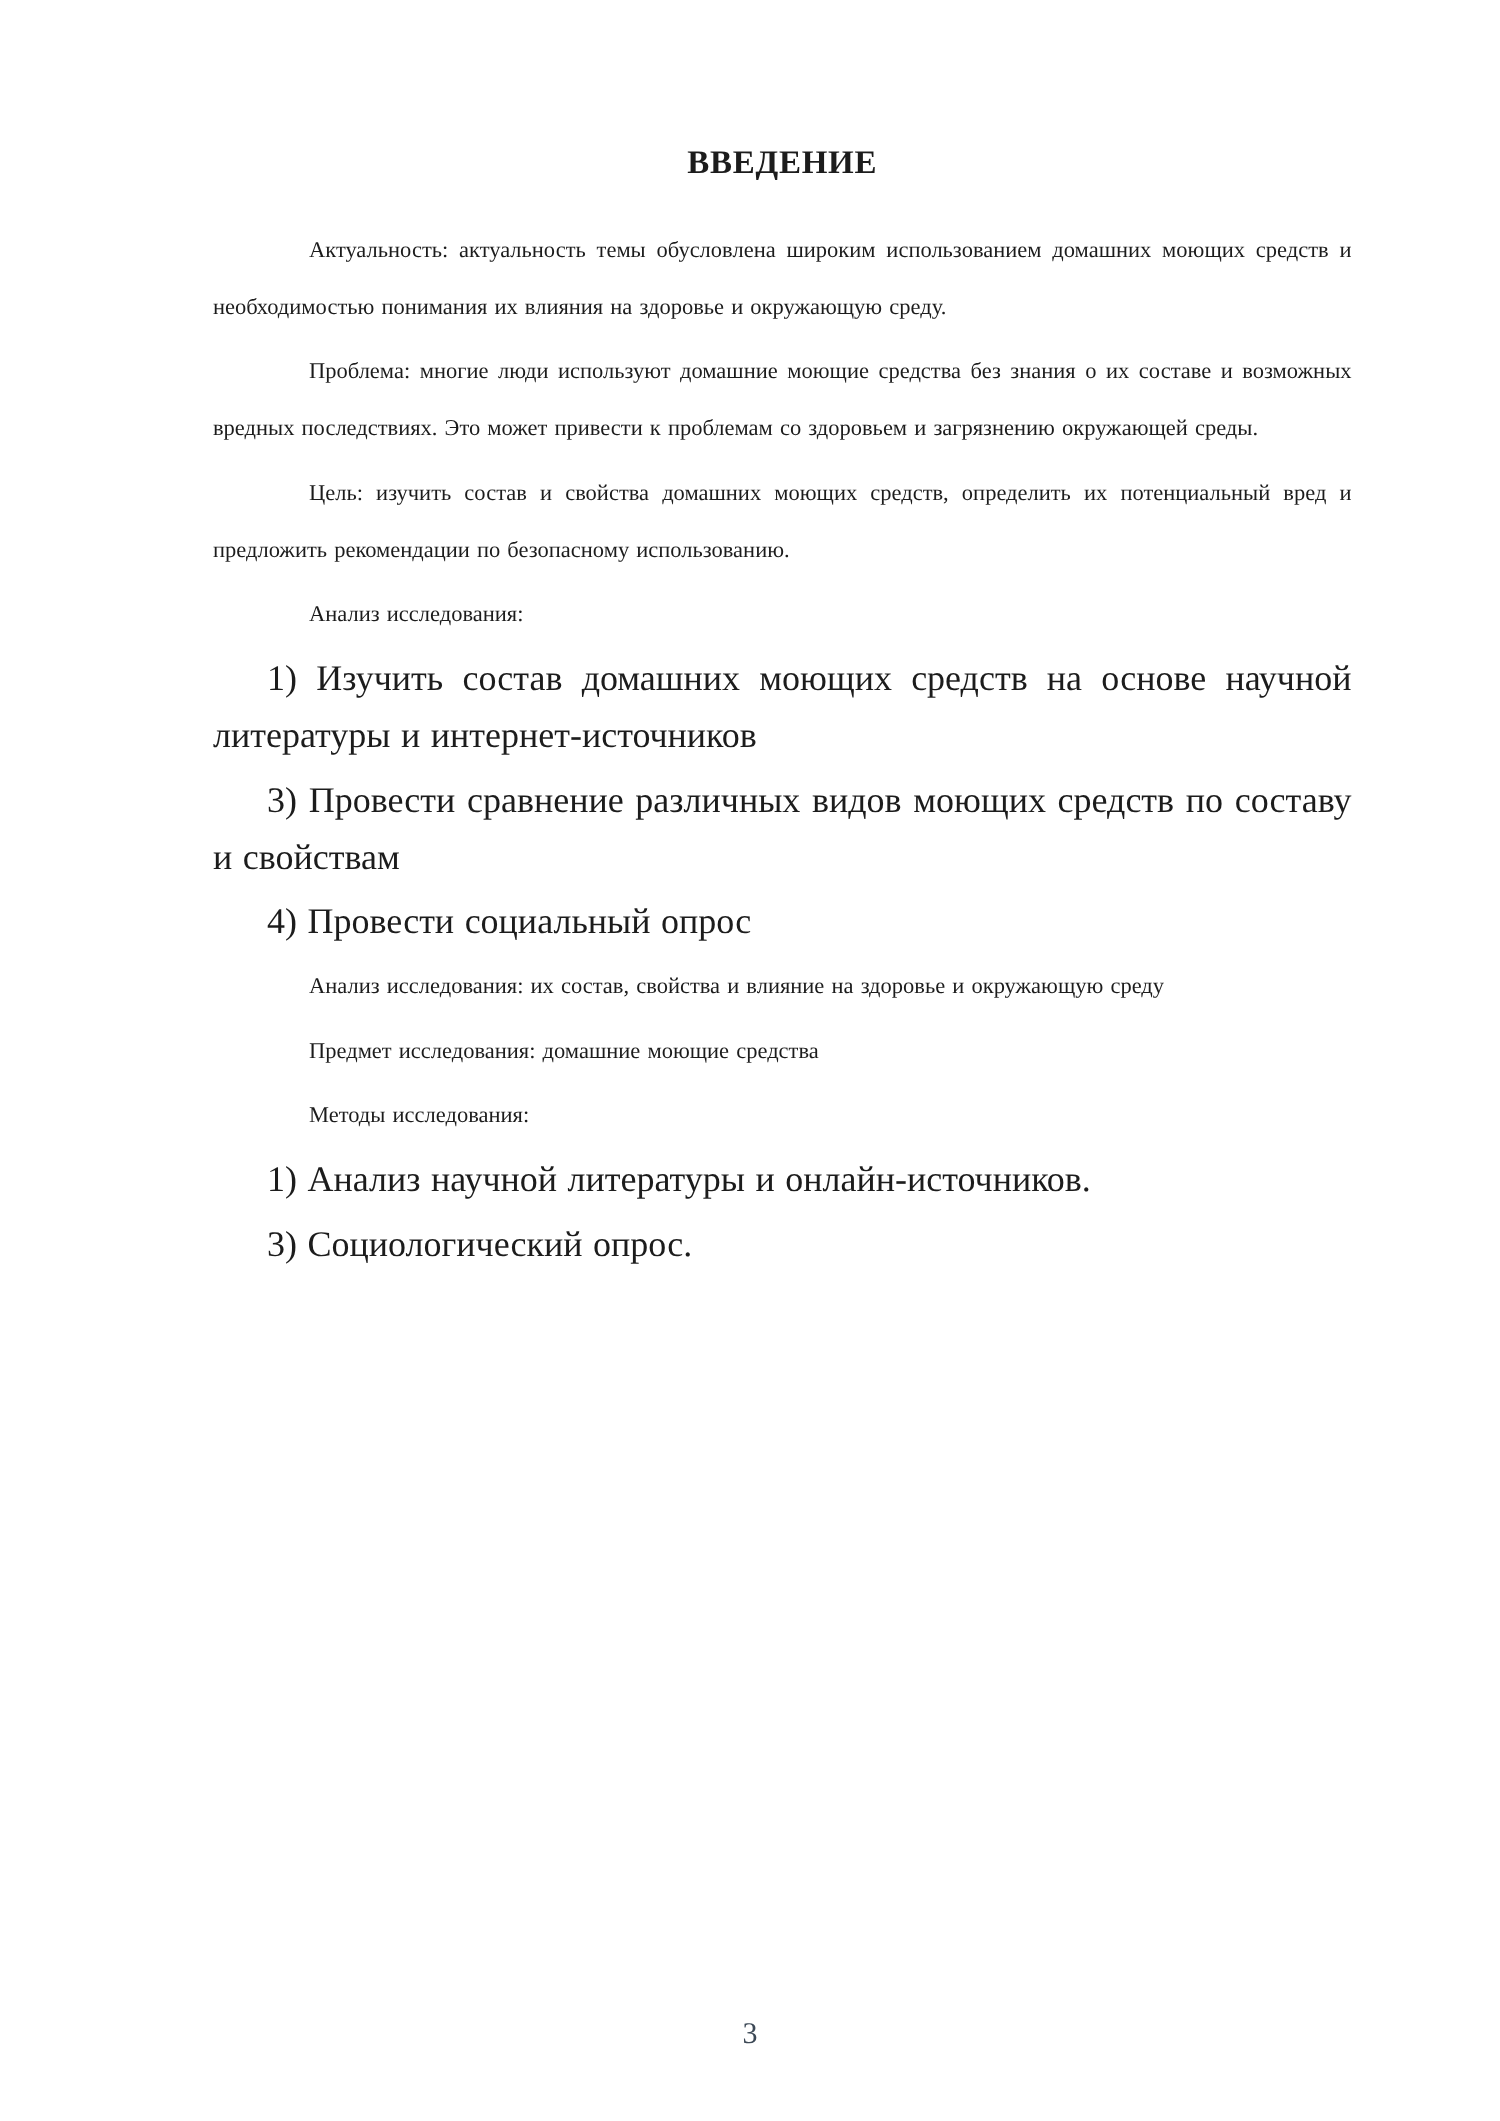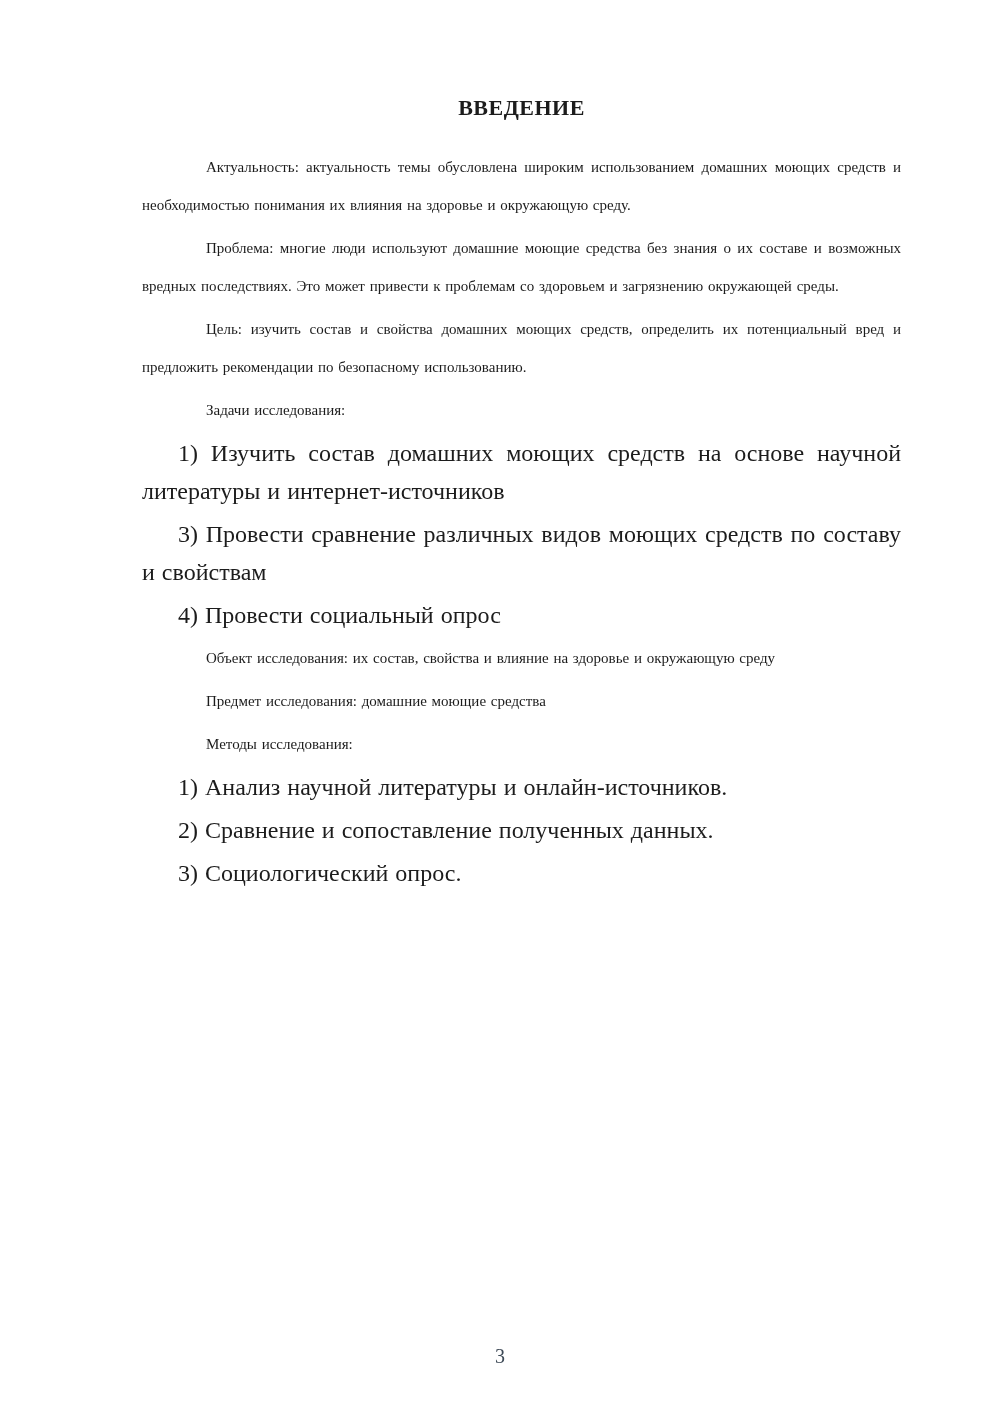--- a/index.html
+++ b/index.html
@@ -59,26 +59,25 @@
 </head>
 <body>
 
 <div class="page">
 
   <h1 class="doc-title">ВВЕДЕНИЕ</h1>
 
   <p class="para">Актуальность: актуальность темы обусловлена широким использованием домашних моющих средств и необходимостью понимания их влияния на здоровье и окружающую среду.</p>
   <p class="para">Проблема: многие люди используют домашние моющие средства без знания о их составе и возможных вредных последствиях. Это может привести к проблемам со здоровьем и загрязнению окружающей среды.</p>
   <p class="para">Цель: изучить состав и свойства домашних моющих средств, определить их потенциальный вред и предложить рекомендации по безопасному использованию.</p>
-  <p class="para">Задачи исследования:</p>
+  <p class="para">Анализ исследования:</p>
   <p class="list-item">1) Изучить состав домашних моющих средств на основе научной литературы и интернет-источников</p>
   <p class="list-item">3) Провести сравнение различных видов моющих средств по составу и свойствам</p>
   <p class="list-item">4) Провести социальный опрос</p>
-  <p class="para">Объект исследования: их состав, свойства и влияние на здоровье и окружающую среду</p>
+  <p class="para">Анализ исследования: их состав, свойства и влияние на здоровье и окружающую среду</p>
   <p class="para">Предмет исследования: домашние моющие средства</p>
   <p class="para">Методы исследования:</p>
   <p class="list-item">1) Анализ научной литературы и онлайн-источников.</p>
-  <p class="list-item">2) Сравнение и сопоставление полученных данных.</p>
   <p class="list-item">3) Социологический опрос.</p>
 
   <div class="page-number">3</div>
 
 </div>
 
 </body></html>

